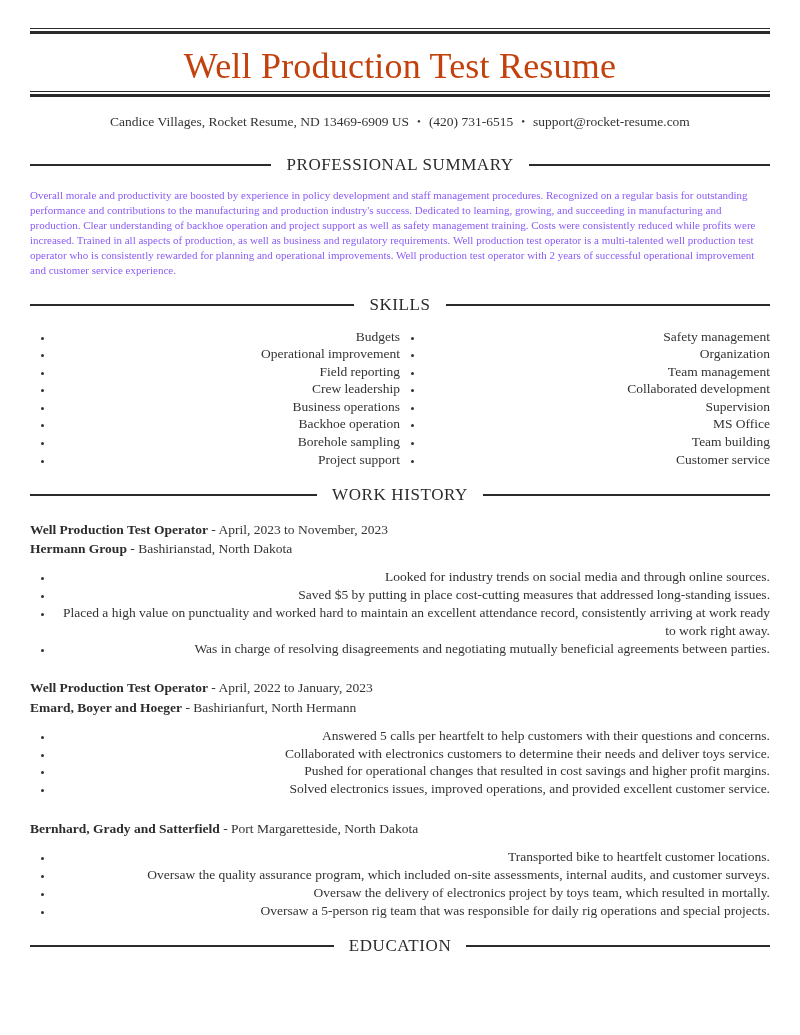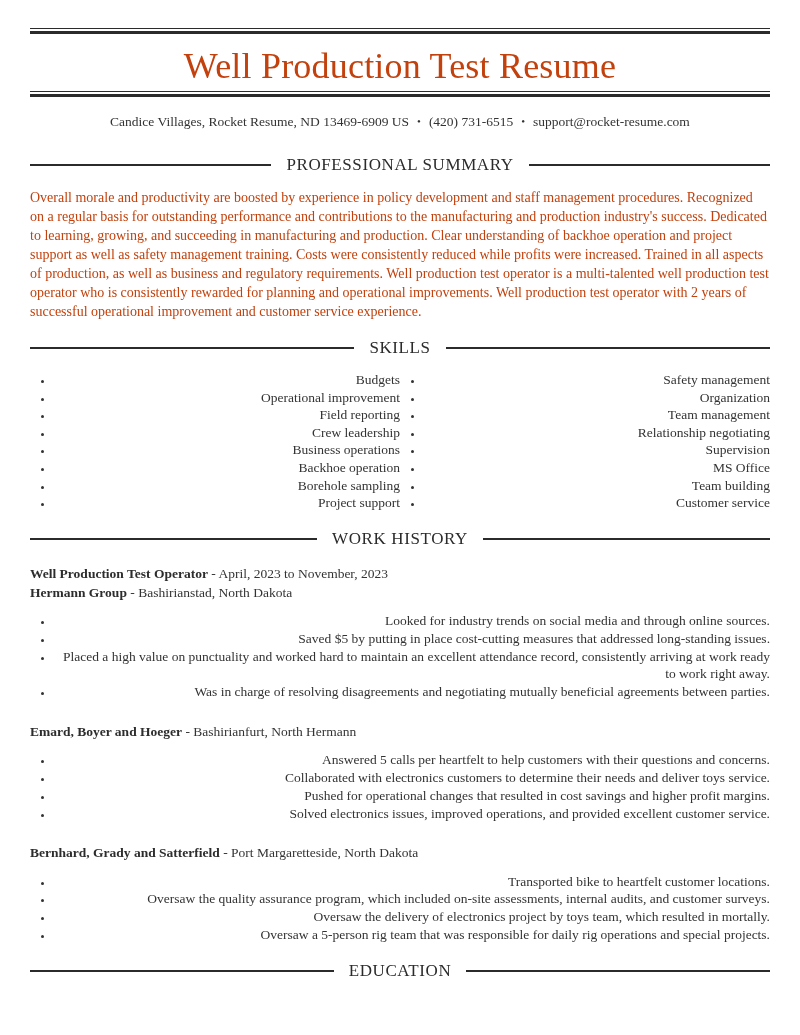--- a/index.html
+++ b/index.html
@@ -65,23 +65,23 @@
     font-size: 17px;
     font-weight: 400;
     color: #2b2b2b;
     letter-spacing: 0.6px;
     white-space: nowrap;
   }
   .section-heading.tight { margin-top: 17px; }
 
   .summary-text {
     margin: 13px 0 0 0;
-    font-size: 14px;
+    font-size: 11px;
     line-height: 1.36;
-    color: #c2410c;
+    color: #8b5cf6;
   }
 
   .skills-grid {
     display: grid;
     grid-template-columns: 1fr 1fr;
     margin-top: 13px;
   }
   ul.bullet-list {
     margin: 0;
     padding-left: 24px;
@@ -137,21 +137,21 @@
       <li>Crew leadership</li>
       <li>Business operations</li>
       <li>Backhoe operation</li>
       <li>Borehole sampling</li>
       <li>Project support</li>
     </ul>
     <ul class="bullet-list">
       <li>Safety management</li>
       <li>Organization</li>
       <li>Team management</li>
-      <li>Relationship negotiating</li>
+      <li>Collaborated development</li>
       <li>Supervision</li>
       <li>MS Office</li>
       <li>Team building</li>
       <li>Customer service</li>
     </ul>
   </div>
 
   <div class="section-heading tight">
     <span class="hrule"></span>
     <h2>WORK HISTORY</h2>
@@ -165,20 +165,21 @@
       <p class="entry-line"><strong>Hermann Group</strong><span class="sep"> - </span><span>Bashirianstad, North Dakota</span></p>
       <ul class="bullet-list">
         <li>Looked for industry trends on social media and through online sources.</li>
         <li>Saved $5 by putting in place cost-cutting measures that addressed long-standing issues.</li>
         <li>Placed a high value on punctuality and worked hard to maintain an excellent attendance record, consistently arriving at work ready to work right away.</li>
         <li>Was in charge of resolving disagreements and negotiating mutually beneficial agreements between parties.</li>
       </ul>
     </div>
 
     <div class="job">
+      <p class="entry-line"><strong>Well Production Test Operator</strong><span class="sep"> - </span><span>April, 2022 to January, 2023</span></p>
       <p class="entry-line"><strong>Emard, Boyer and Hoeger</strong><span class="sep"> - </span><span>Bashirianfurt, North Hermann</span></p>
       <ul class="bullet-list">
         <li>Answered 5 calls per heartfelt to help customers with their questions and concerns.</li>
         <li>Collaborated with electronics customers to determine their needs and deliver toys service.</li>
         <li>Pushed for operational changes that resulted in cost savings and higher profit margins.</li>
         <li>Solved electronics issues, improved operations, and provided excellent customer service.</li>
       </ul>
     </div>
 
     <div class="job">

